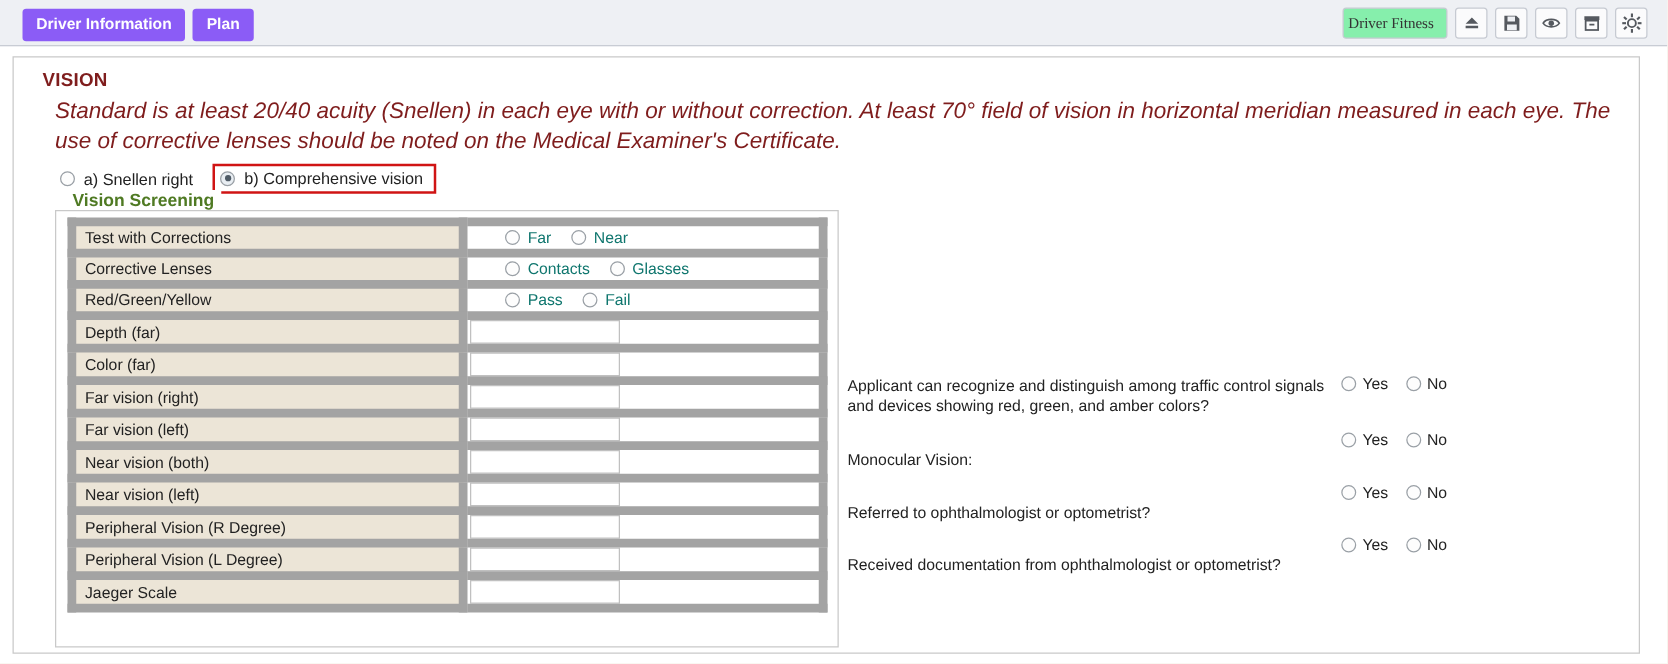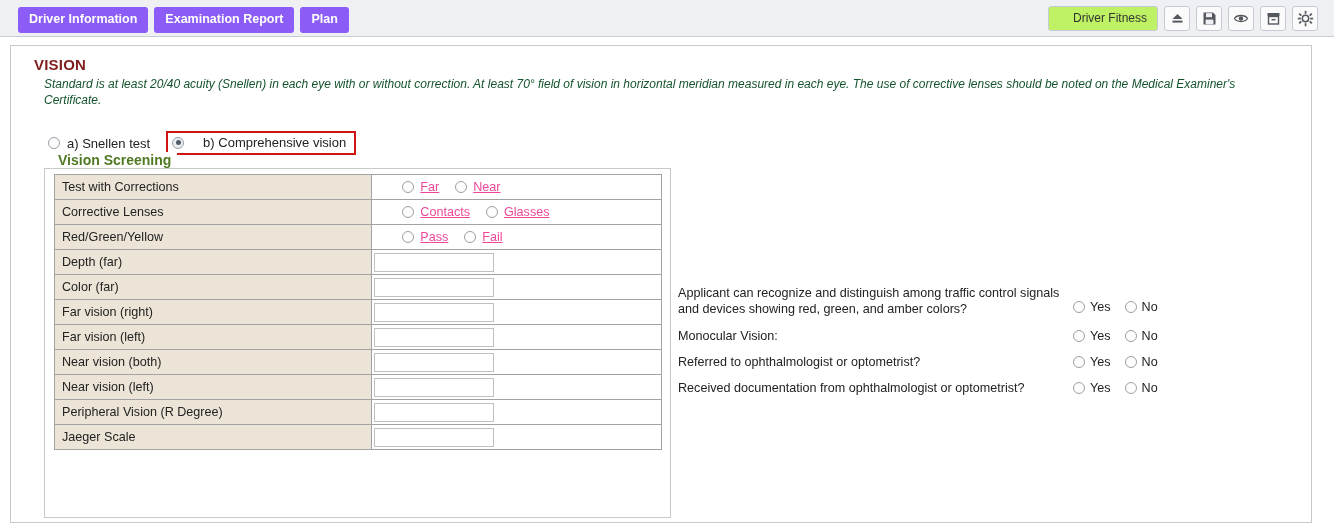--- a/index.html
+++ b/index.html
@@ -44,28 +44,29 @@
     white-space: nowrap;
   }
   .right-tools {
     position: absolute;
     right: 16px; top: 6px;
     display: flex;
     align-items: center;
     gap: 6px;
   }
   .df-btn {
-    background: #bef264;
+    background: #86efac;
     border: 1px solid #c6cad2;
     border-radius: 3px;
     font-size: 12px;
     color: #333;
-    padding: 5px 10px 6px 24px;
+    padding: 5px 10px 6px 4px;
     line-height: 1;
     cursor: pointer;
+    font-family: Liberation Serif, serif;
   }
   .icon-btn {
     width: 26px; height: 25px;
     background: #fbfbfc;
     border: 1px solid #c6cad2;
     border-radius: 3px;
     display: flex;
     align-items: center;
     justify-content: center;
     cursor: pointer;
@@ -88,23 +89,23 @@
     left: 34px; top: 56px;
     font-size: 15px;
     font-weight: bold;
     color: #7f1d1d;
     letter-spacing: .2px;
   }
   .standard-note {
     position: absolute;
     left: 44px; top: 76px;
     width: 1248px;
-    font-size: 12px;
+    font-size: 18px;
     font-style: italic;
-    color: #14532d;
+    color: #7f1d1d;
     line-height: 1.35;
   }
 
   
   .opt-row {
     position: absolute;
     left: 48px; top: 131px;
     display: flex;
     align-items: center;
   }
@@ -136,21 +137,20 @@
     margin-left: 7px;
     margin-right: 18px;
     cursor: pointer;
   }
   .opt-b-wrap {
     border: 2px solid #d01414;
     padding: 2px 6px 3px 4px;
     display: flex;
     align-items: center;
     margin-left: -2px;
-    gap: 12px;
   }
   .opt-b-wrap .opt-label { margin-right: 2px; }
 
   
   .fieldset {
     position: absolute;
     left: 44px; top: 168px;
     width: 627px;
     height: 350px;
     border: 1px solid #c9c9c9;
@@ -165,21 +165,21 @@
     font-weight: bold;
     color: #4f7a23;
   }
   .vtable {
     position: absolute;
     left: 54px; top: 174px;
     width: 608px;
     border-collapse: collapse;
   }
   .vtable td {
-    border: 1px solid #a3a3a3;
+    border: 7px solid #a3a3a3;
     height: 25px;
     padding: 0;
     font-size: 12.6px;
     color: #222;
     box-sizing: border-box;
   }
   .vtable td.lbl {
     width: 318px;
     background: #ece5d7;
     padding-left: 7px;
@@ -191,23 +191,22 @@
   }
   .inline-radios {
     display: flex;
     align-items: center;
     padding-left: 30px;
     gap: 0;
   }
   .inline-radios .radio { margin-right: 6px; }
   .inline-radios .rlabel {
     font-size: 12.6px;
-    color: #ec4899;
+    color: #0f766e;
     margin-right: 16px;
-    text-decoration: underline;
   }
   .txtbox {
     width: 120px;
     height: 19px;
     border: 1px solid #c0c0c0;
     background: #ffffff;
     box-sizing: border-box;
     margin-left: 2px;
     display: block;
     font-size: 12px;
@@ -227,20 +226,21 @@
     align-items: flex-start;
     margin-bottom: 10px;
     min-height: 16px;
   }
   .qtext {
     width: 395px;
     font-size: 12.6px;
     color: #222;
     line-height: 1.3;
     padding-top: 0px;
+    margin-top: 16px;
   }
   .qopts {
     display: flex;
     align-items: center;
     padding-top: 1px;
     text-align: center;
   }
   .qopts .radio { margin-right: 5px; }
   .qopts .rlabel {
     font-size: 12.6px;
@@ -250,21 +250,20 @@
   .qrow.two-line .qopts { padding-top: 15px; }
 </style>
 </head>
 <body>
 
 <div id="app">
 
   <div class="toolbar">
     <div class="tabs">
       <div class="tab">Driver Information</div>
-      <div class="tab">Examination Report</div>
       <div class="tab">Plan</div>
     </div>
 
     <div class="right-tools">
       <div class="df-btn">Driver Fitness</div>
 
       <div class="icon-btn">
         <svg width="15" height="15" viewBox="0 0 15 15">
           <polygon points="7.5,3 12.5,8 2.5,8" fill="#55595f"></polygon>
           <rect x="2.5" y="9.6" width="10" height="2" fill="#55595f"></rect>
@@ -312,21 +311,21 @@
     </div>
   </div>
 
   <div class="panel"></div>
 
   <div class="section-title">VISION</div>
   <div class="standard-note">Standard is at least 20/40 acuity (Snellen) in each eye with or without correction. At least 70° field of vision in horizontal meridian measured in each eye. The use of corrective lenses should be noted on the Medical Examiner's Certificate.</div>
 
   <div class="opt-row">
     <span class="radio"></span>
-    <span class="opt-label">a) Snellen test</span>
+    <span class="opt-label">a) Snellen right</span>
     <span class="opt-b-wrap">
       <span class="radio checked"></span>
       <span class="opt-label">b) Comprehensive vision</span>
     </span>
   </div>
 
   <div class="fieldset"></div>
   <div class="fieldset-legend">Vision Screening</div>
 
   <table class="vtable">
@@ -400,20 +399,26 @@
           <input class="txtbox" type="text" value="" style="">
         </td>
       </tr>
       <tr>
         <td class="lbl">Peripheral Vision (R Degree)</td>
         <td class="val">
           <input class="txtbox" type="text" value="" style="">
         </td>
       </tr>
       <tr>
+        <td class="lbl">Peripheral Vision (L Degree)</td>
+        <td class="val">
+          <input class="txtbox" type="text" value="" style="">
+        </td>
+      </tr>
+      <tr>
         <td class="lbl">Jaeger Scale</td>
         <td class="val">
           <input class="txtbox" type="text" value="" style="">
         </td>
       </tr>
     </tbody>
   </table>
 
   <div class="questions">
     <div class="qrow two-line">

